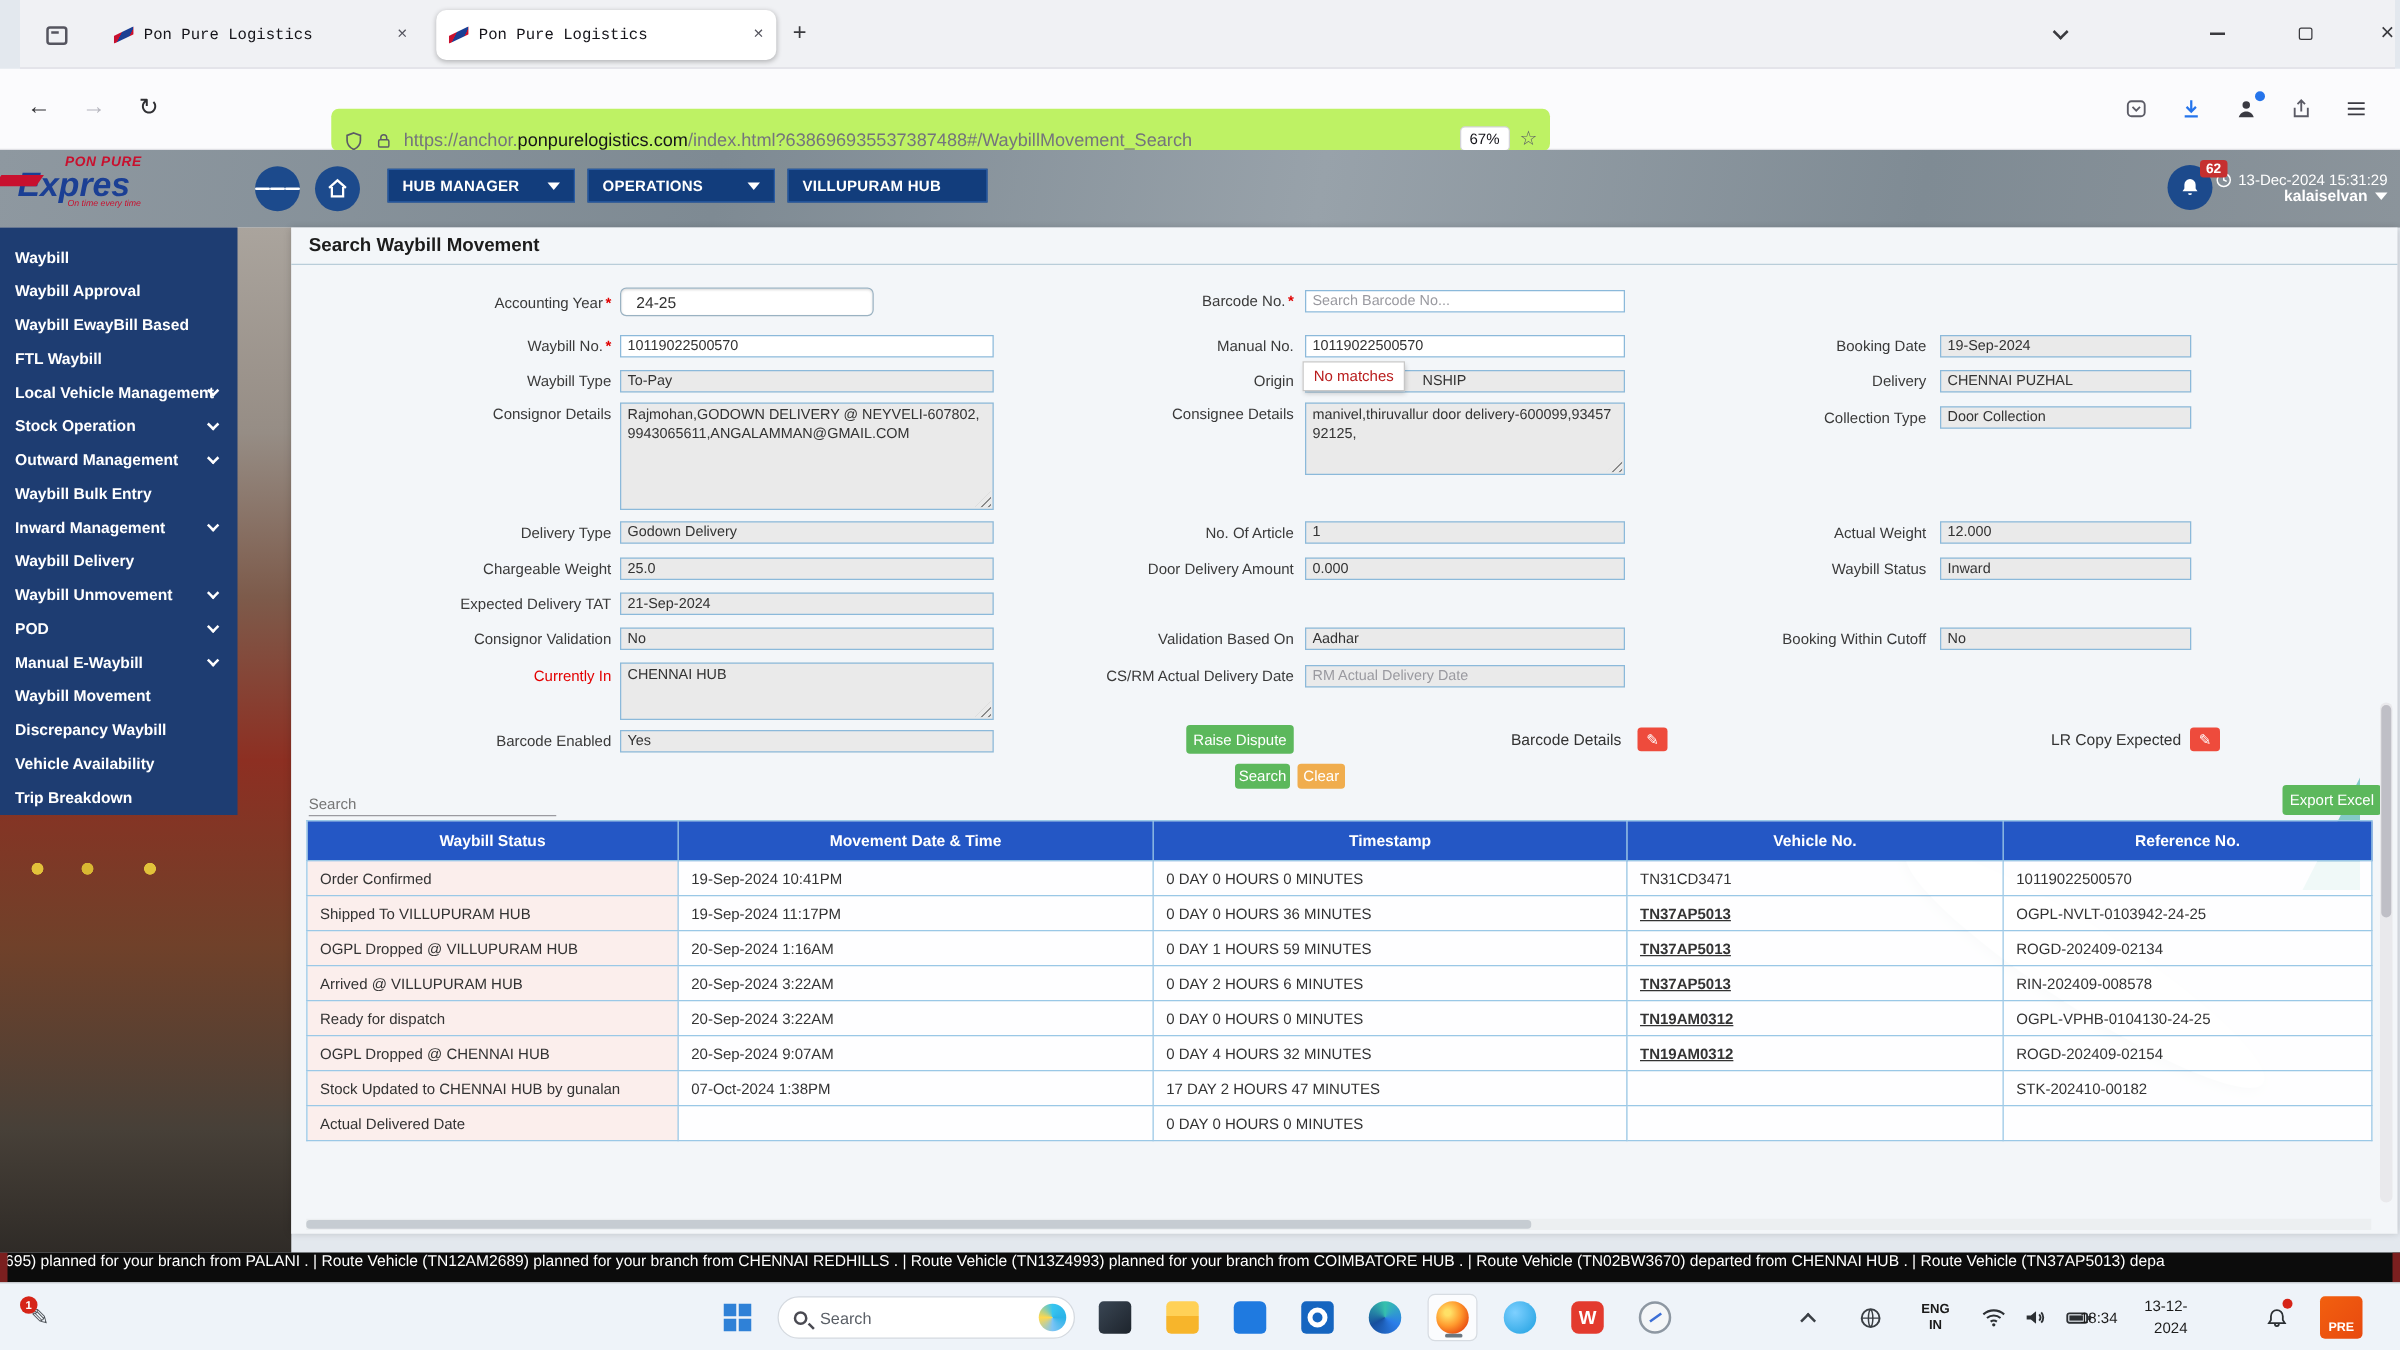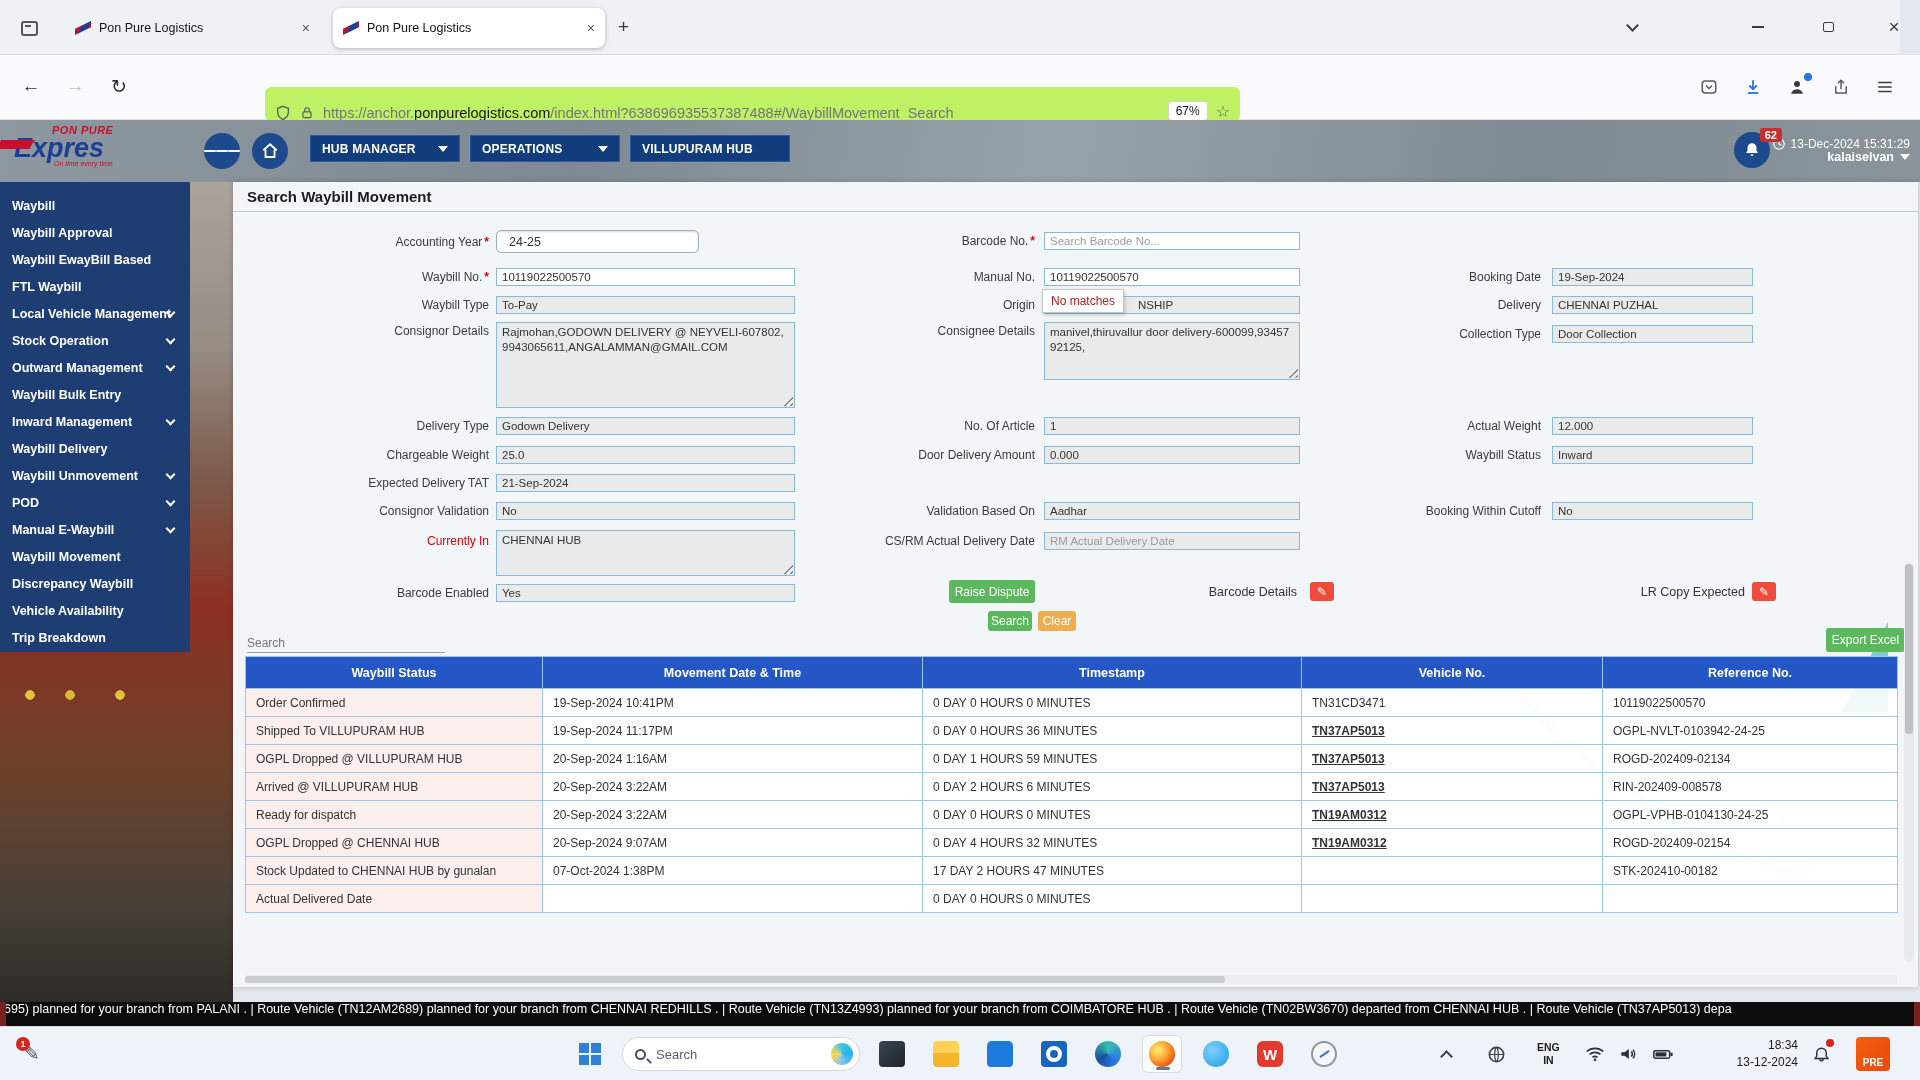--- a/index.html
+++ b/index.html
@@ -1,20 +1,20 @@
 <!DOCTYPE html>
 <html><head>
 <meta charset="utf-8">
 <style>
   * { margin:0; padding:0; box-sizing:border-box; }
   html,body { width:1920px; height:1080px; overflow:hidden; font-family:"Liberation Sans", sans-serif; }
   .screen { position:relative; width:1920px; height:1080px; background:#e3e8ee; }
 
   
-  .tabbar { position:absolute; left:0; top:0; width:1900px; height:55px; background:#f0f1f4; border-bottom:1px solid #d8d8de; }
+  .tabbar { position:absolute; left:16px; top:0; width:1900px; height:55px; background:#f0f1f4; border-bottom:1px solid #d8d8de;font-family:Liberation Mono, monospace; }
   .fxview { position:absolute; left:14px; top:14px; width:30px; height:28px; border-radius:6px; display:flex; align-items:center; justify-content:center; }
   .fxview .sq { width:17px; height:15px; border:2px solid #55555f; border-radius:3px; position:relative; }
   .fxview .sq::before { content:""; position:absolute; left:2px; top:2px; width:6px; height:2px; background:#55555f; }
   .tab { position:absolute; top:8px; height:40px; border-radius:8px; display:flex; align-items:center; padding:0 10px; }
   .tab.inactive { left:65px; width:255px; }
   .tab.active { left:333px; width:272px; background:#fff; box-shadow:0 1px 4px rgba(0,0,0,.25); }
   .favicon { width:16px; height:14px; margin-right:8px; background:linear-gradient(115deg,#c8102e 0 38%,#1b3f94 38% 72%,#c8102e 72%); clip-path:polygon(0 55%,100% 0,100% 45%,0 100%); }
   .tab-title { font-size:12.5px; color:#15141a; flex:1; white-space:nowrap; overflow:hidden; }
   .tab-x { font-size:14px; color:#55555f; margin-left:8px; }
   .newtab { position:absolute; left:618px; top:16px; font-size:19px; color:#3a3a3e; }
@@ -577,21 +577,21 @@
           <path d="M16 9a4.5 4.5 0 0 1 0 6M18 7a7.5 7.5 0 0 1 0 10" fill="none" stroke="#2b2f33" stroke-width="1.8"></path>
         </svg>
     </div>
     <div class="tray" style="left:1652px">
       <svg width="22" height="20" viewBox="0 0 26 24">
           <rect x="2" y="8" width="19" height="9" rx="2" fill="none" stroke="#2b2f33" stroke-width="1.8"></rect>
           <rect x="4" y="10" width="13" height="5" fill="#2b2f33"></rect>
           <rect x="22" y="10.5" width="2.5" height="4" fill="#2b2f33"></rect>
         </svg>
     </div>
-    <div class="tray timebox" style="left:1712px; flex-direction:column; align-items:flex-end; justify-content:center; width:86px">
+    <div class="tray timebox" style="left:1664px; align-items:center; justify-content:center; width:86px">
       <div>18:34</div>
       <div>13-12-2024</div>
     </div>
     <div class="tray" style="left:1812px; position:absolute">
       <svg width="19" height="19" viewBox="0 0 24 24">
           <path d="M12 4a6 6 0 0 0-6 6v4l-2 3h16l-2-3v-4a6 6 0 0 0-6-6zm-2 14a2 2 0 0 0 4 0" fill="none" stroke="#2b2f33" stroke-width="1.8"></path>
         </svg>
       <span class="reddot" style="right:-3px; top:12px"></span>
     </div>
     <div class="tray" style="left:1856px">

